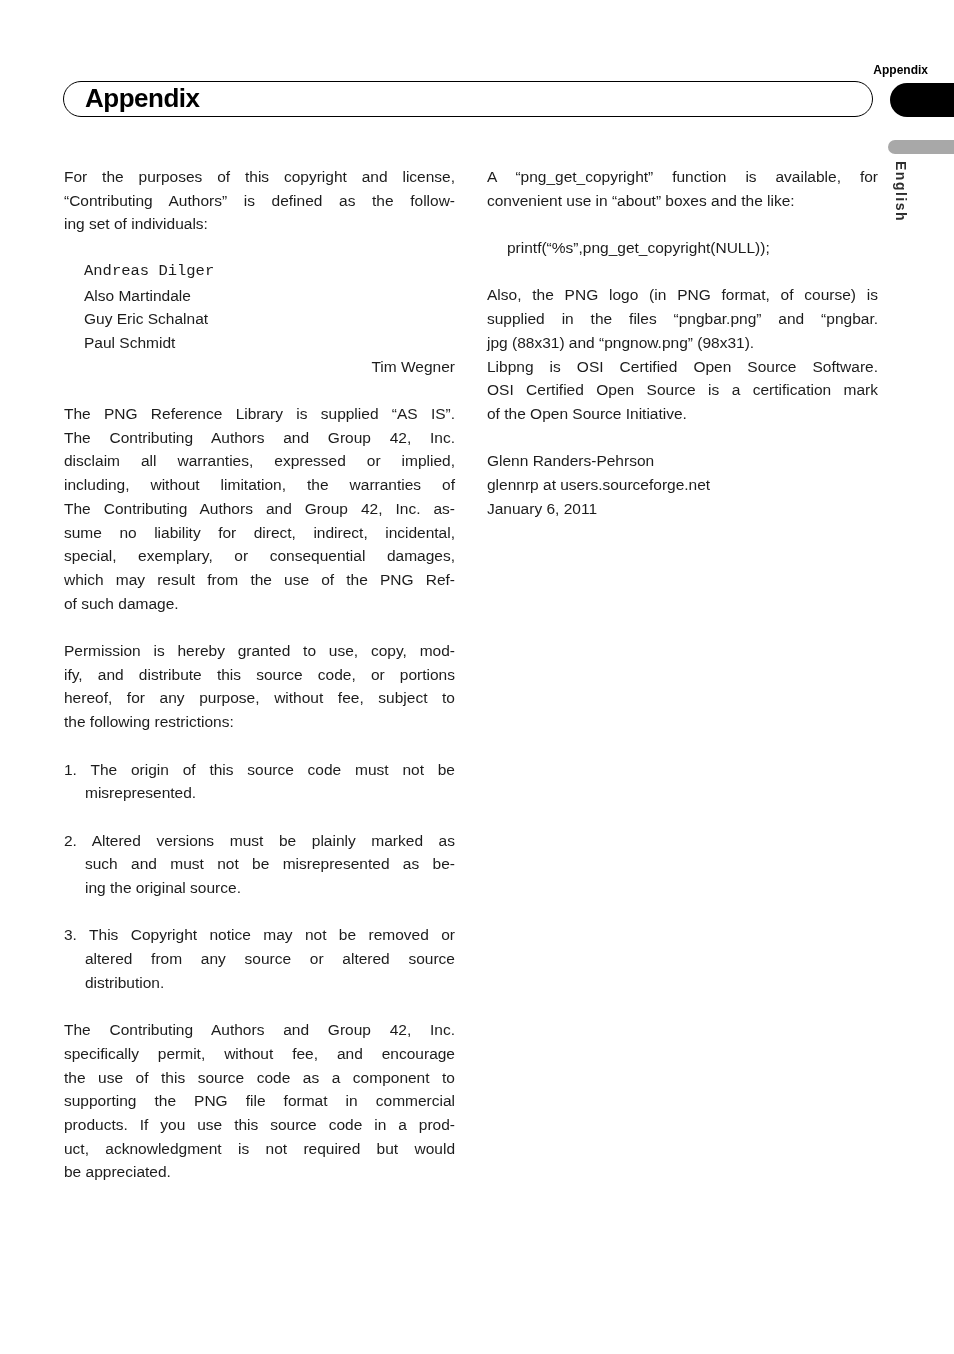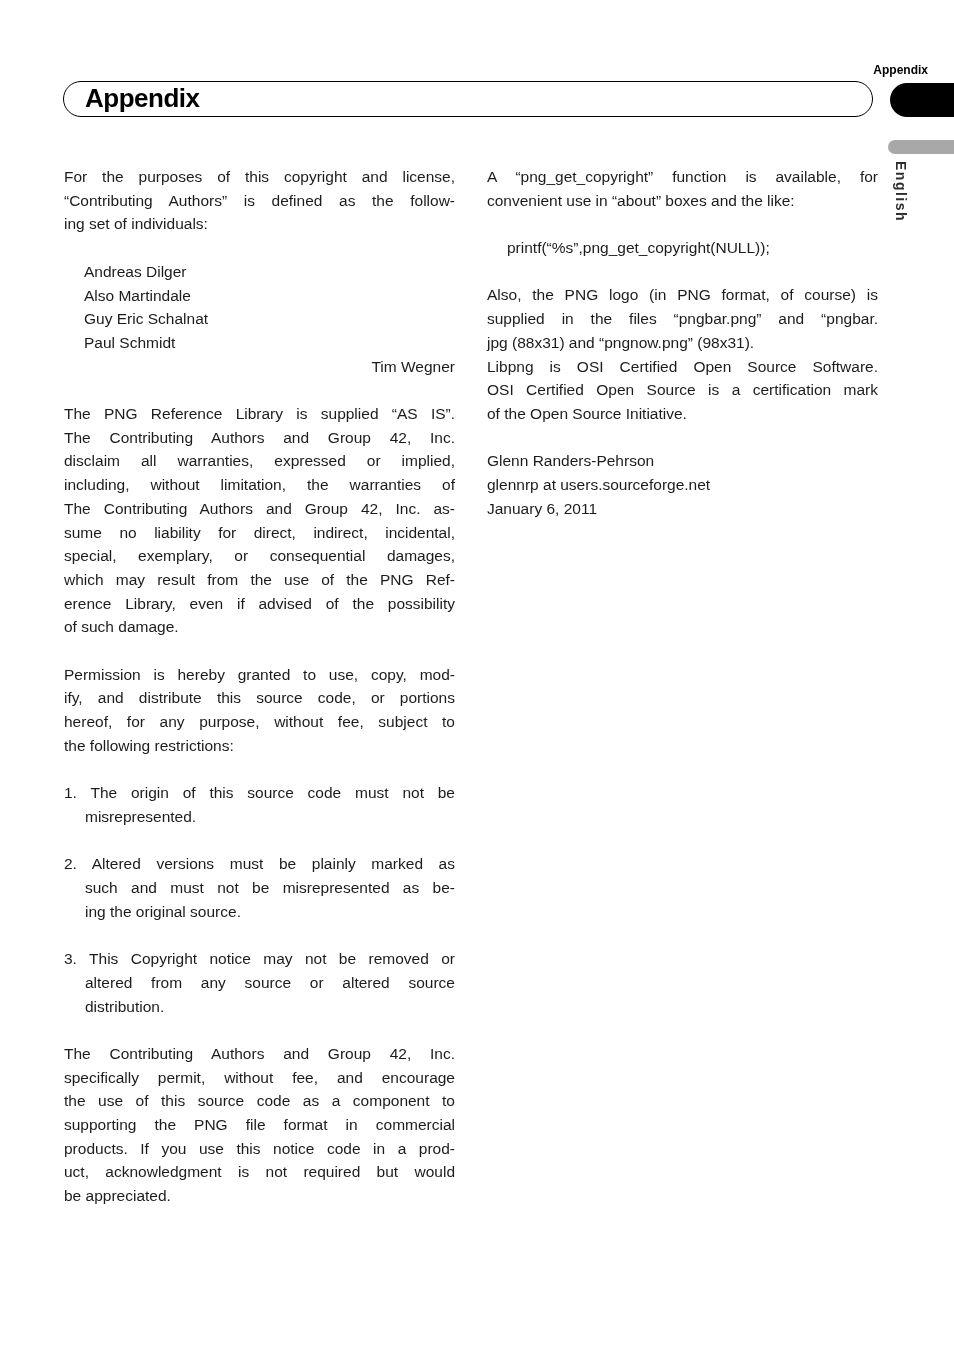--- a/index.html
+++ b/index.html
@@ -100,36 +100,35 @@
 
   <div class="side-lang-tab">English</div>
 
   <div class="col col-left">
       <div class="block para">
         <div class="line j">For the purposes of this copyright and license,</div>
         <div class="line j">“Contributing Authors” is defined as the follow-</div>
         <div class="line">ing set of individuals:</div>
       </div>
       <div class="block names-list">
-        <div class="line" style="padding-left: 20px;">Andreas Dilger</div>
+        <div class="line" style="padding-left: 20px; font-family: Liberation Mono, monospace;">Andreas Dilger</div>
         <div class="line" style="padding-left: 20px;">Also Martindale</div>
         <div class="line" style="padding-left: 20px;">Guy Eric Schalnat</div>
         <div class="line" style="padding-left: 20px;">Paul Schmidt</div>
         <div class="line" style="padding-left: 20px; text-align: right;">Tim Wegner</div>
       </div>
       <div class="block para">
         <div class="line j">The PNG Reference Library is supplied “AS IS”.</div>
         <div class="line j">The Contributing Authors and Group 42, Inc.</div>
         <div class="line j">disclaim all warranties, expressed or implied,</div>
         <div class="line j">including, without limitation, the warranties of</div>
         <div class="line j">The Contributing Authors and Group 42, Inc. as-</div>
         <div class="line j">sume no liability for direct, indirect, incidental,</div>
         <div class="line j">special, exemplary, or consequential damages,</div>
         <div class="line j">which may result from the use of the PNG Ref-</div>
-        <div class="line j">erence Library, even if advised of the possibility</div>
         <div class="line">of such damage.</div>
       </div>
       <div class="block para">
         <div class="line j">Permission is hereby granted to use, copy, mod-</div>
         <div class="line j">ify, and distribute this source code, or portions</div>
         <div class="line j">hereof, for any purpose, without fee, subject to</div>
         <div class="line">the following restrictions:</div>
       </div>
       <div class="block list-item">
         <div class="line j">1. The origin of this source code must not be</div>
@@ -143,21 +142,21 @@
       <div class="block list-item">
         <div class="line j">3. This Copyright notice may not be removed or</div>
         <div class="line j" style="padding-left: 21px;">altered from any source or altered source</div>
         <div class="line" style="padding-left: 21px;">distribution.</div>
       </div>
       <div class="block para">
         <div class="line j">The Contributing Authors and Group 42, Inc.</div>
         <div class="line j">specifically permit, without fee, and encourage</div>
         <div class="line j">the use of this source code as a component to</div>
         <div class="line j">supporting the PNG file format in commercial</div>
-        <div class="line j">products.  If you use this notice code in a prod-</div>
+        <div class="line j">products.  If you use this source code in a prod-</div>
         <div class="line j">uct, acknowledgment is not required but would</div>
         <div class="line">be appreciated.</div>
       </div>
     </div>
 
   <div class="col col-right">
       <div class="block para">
         <div class="line j">A “png_get_copyright” function is available, for</div>
         <div class="line">convenient use in “about” boxes and the like:</div>
       </div>

